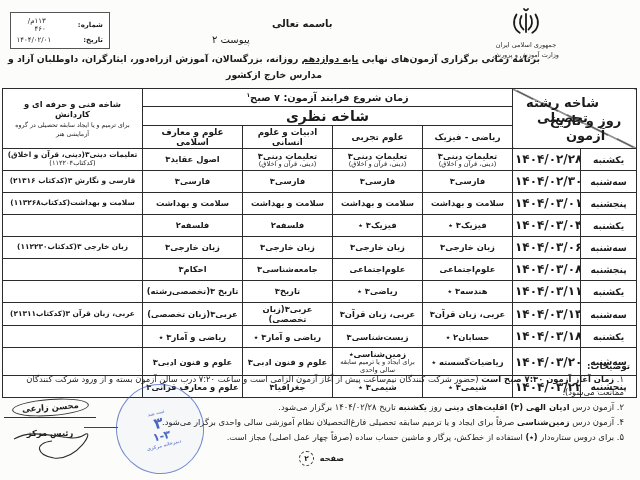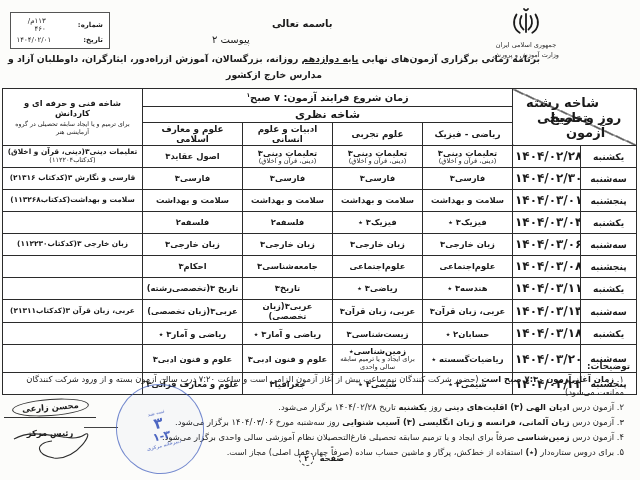--- a/index.html
+++ b/index.html
@@ -22,21 +22,21 @@
   .nb-label{font-weight:bold;padding-left:32px;}
   .nb-value{direction:rtl;}
 
   
   table.exam{position:absolute;top:88px;right:3px;width:634px;border-collapse:collapse;
              table-layout:fixed;background:#fff;}
   table.exam th,table.exam td{border:1px solid #2b2b2b;text-align:center;vertical-align:middle;
              padding:1px 2px;overflow:hidden;}
   .time-h{font-size:9.8px;font-weight:bold;height:15px;}
   .time-h sup{font-size:6px;}
-  .branch-h{font-size:11px;font-weight:bold;height:13px;}
+  .branch-h{font-size:14px;font-weight:bold;height:13px;}
   .col-h{font-size:8.8px;font-weight:bold;height:19px;}
   .corner{position:relative;font-size:13px;font-weight:bold;padding:0;
           background:linear-gradient(to top right,transparent calc(50% - .6px),
                      #2b2b2b calc(50% - .6px),#2b2b2b calc(50% + .6px),transparent calc(50% + .6px));}
   .corner .ct{position:absolute;top:6px;left:2px;right:26px;text-align:center;}
   .corner .cb{position:absolute;bottom:5px;left:24px;right:2px;text-align:center;}
   .voc-h .t1{font-size:8.4px;font-weight:bold;margin-bottom:2px;}
   .voc-h .t2{font-size:6.2px;font-weight:normal;line-height:1.35;color:#222;}
   tbody td{font-size:8.4px;font-weight:bold;height:19px;line-height:1.2;}
   td.day-cell{font-size:9.2px;}
@@ -261,21 +261,20 @@
           <td class="voc-cell"></td>
         </tr>
       </tbody>
   </table>
 
   <div class="notes">
     <div class="notes-heading">توضیحات:</div>
     <div>
         <div class="note"><span>۱. </span><span class="b">زمان آغاز آزمون ۷:۳۰ صبح است</span><span> (حضور شرکت کنندگان نیم‌ساعت پیش از آغاز آزمون الزامی است و ساعت ۷:۲۰ درب سالن آزمون بسته و از ورود شرکت کنندگان ممانعت می‌شود).</span></div>
         <div class="note"><span>۲. آزمون درس </span><span class="b">ادیان الهی (۳) اقلیت‌های دینی</span><span> روز </span><span class="b">یکشنبه</span><span> تاریخ ۱۴۰۴/۰۲/۲۸ برگزار می‌شود.</span></div>
-        <div class="note"><span>۳. آزمون درس </span><span class="b">زبان آلمانی، فرانسه و زبان انگلیسی (۳) آسیب شنوایی</span><span> روز سه‌شنبه مورخ ۱۴۰۴/۰۳/۰۶ برگزار می‌شود.</span></div>
         <div class="note"><span>۴. آزمون درس </span><span class="b">زمین‌شناسی</span><span> صرفاً برای ایجاد و یا ترمیم سابقه تحصیلی فارغ‌التحصیلان نظام آموزشی سالی واحدی برگزار می‌شود.</span></div>
         <div class="note"><span>۵. برای دروس ستاره‌دار </span><span class="b">(٭)</span><span> استفاده از خط‌کش، پرگار و ماشین حساب ساده (صرفاً چهار عمل اصلی) مجاز است.</span></div>
       </div>
   </div>
 
   <div class="signature">
     <span class="sig-name">محسن زارعی</span>
     <div class="sig-title">رئیس مرکز</div>
     <span class="sig-squiggle">
       <svg width="86" height="36" viewBox="0 0 86 36" aria-hidden="true">

